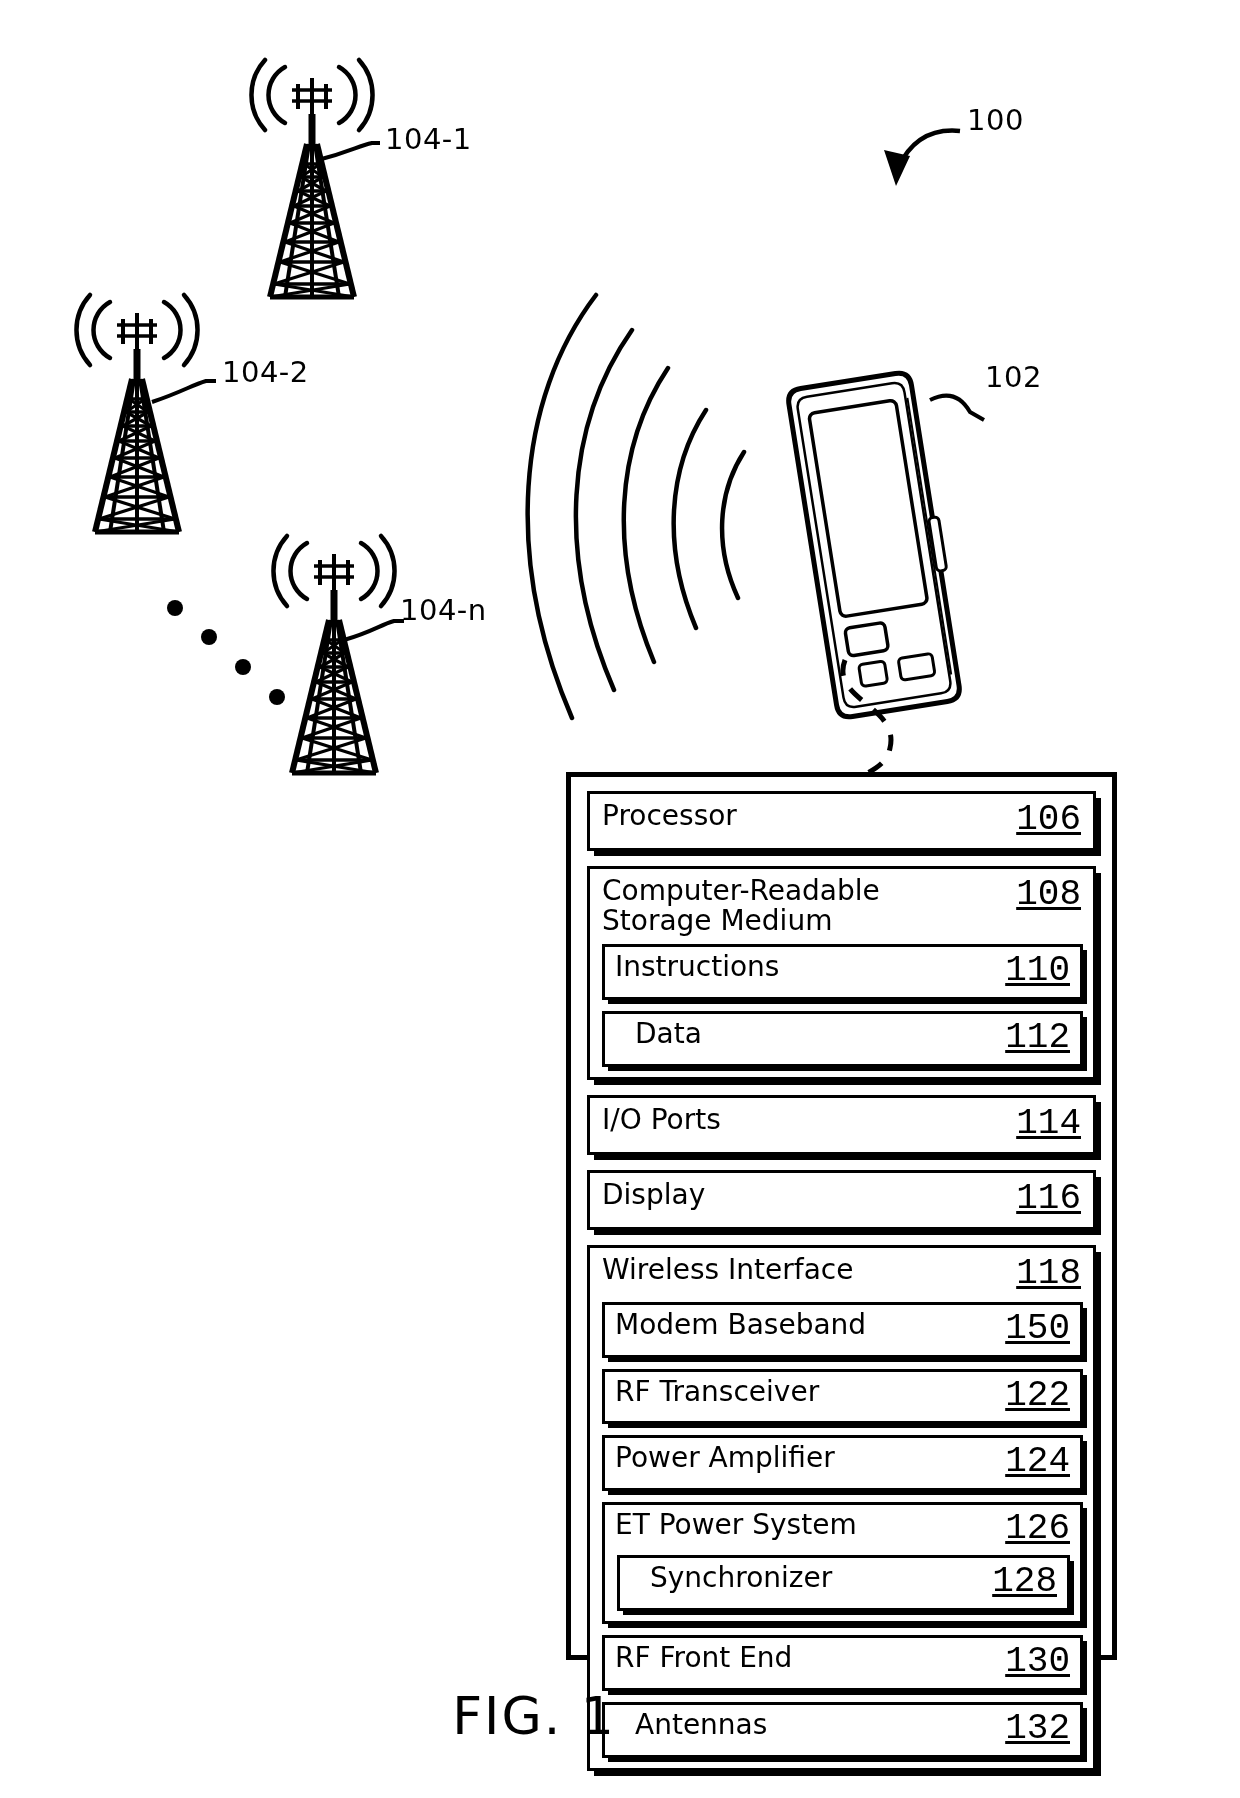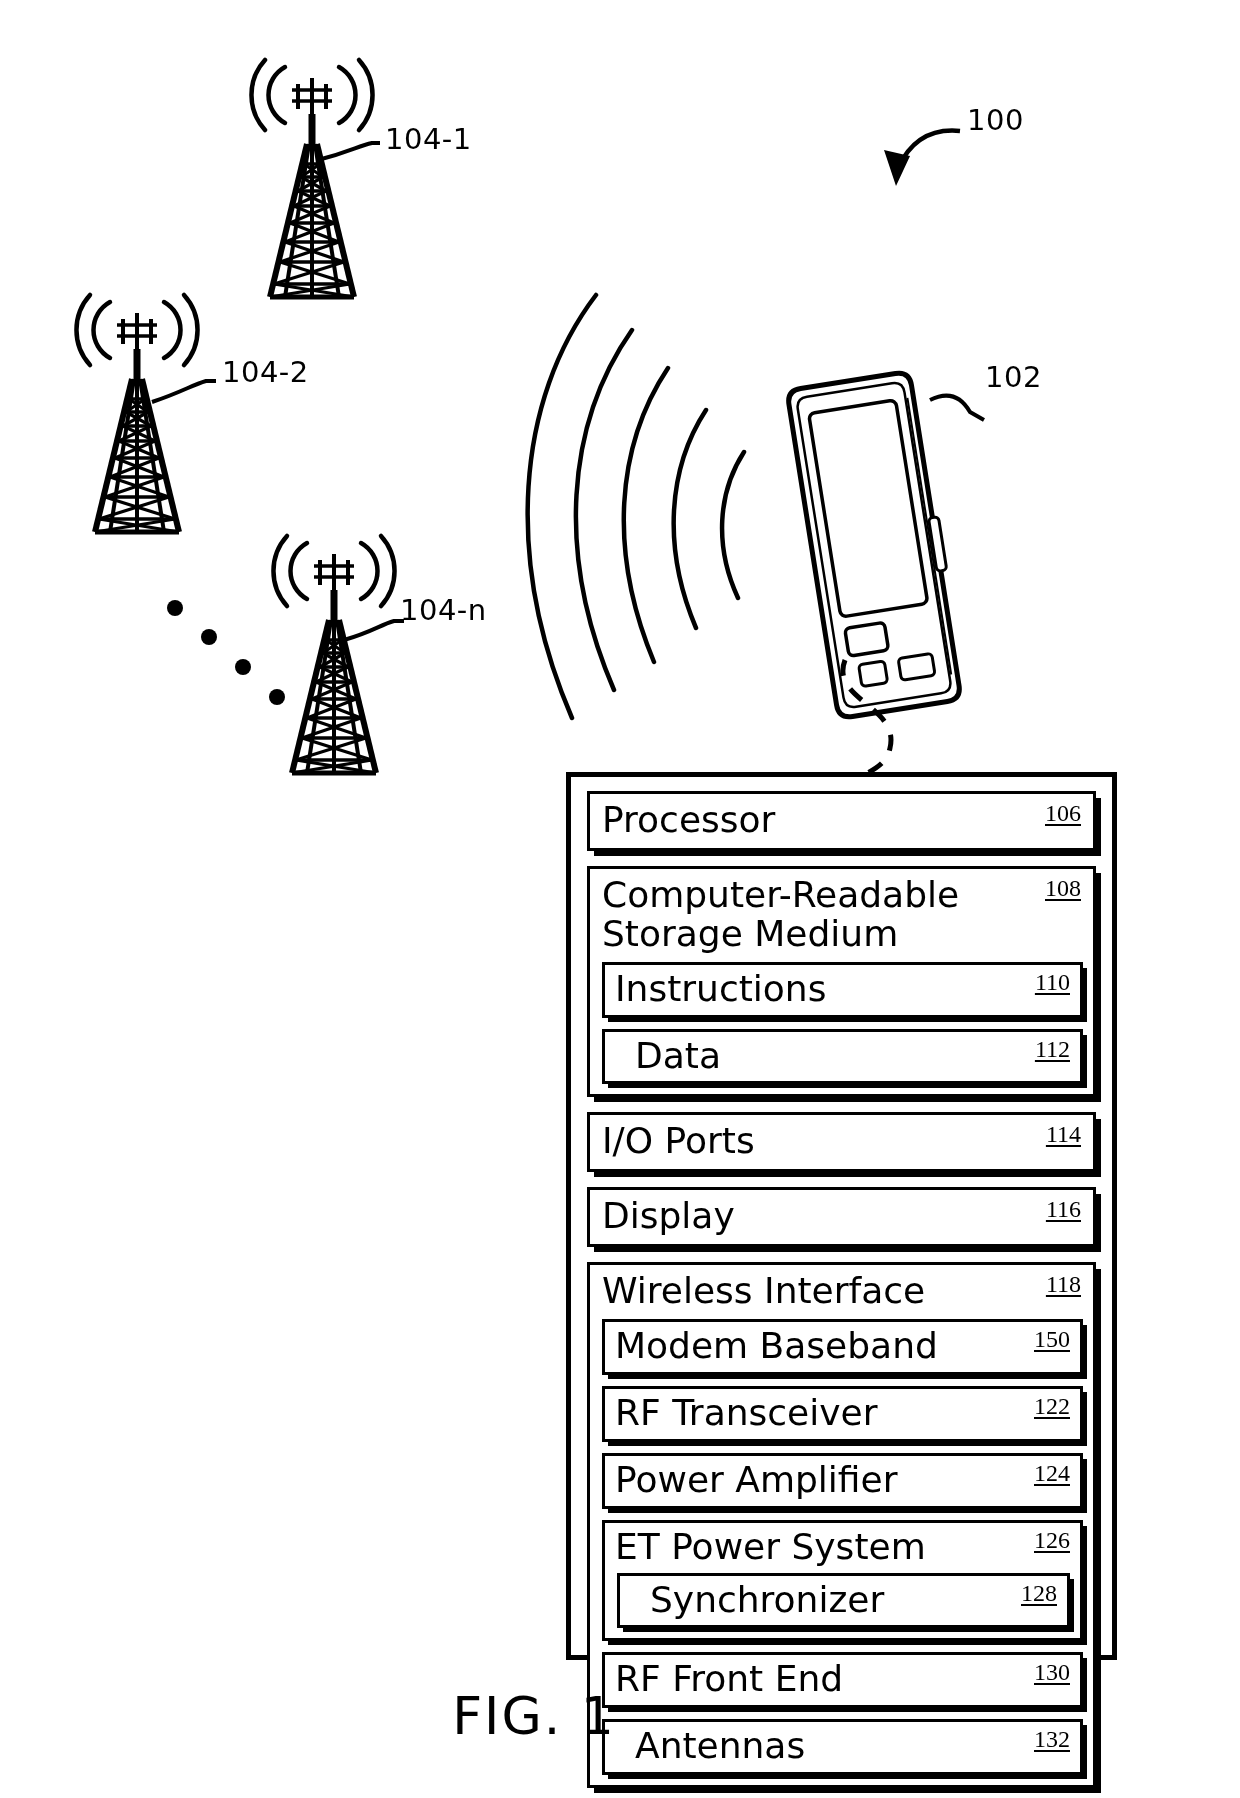--- a/index.html
+++ b/index.html
@@ -68,31 +68,31 @@
   .blk:last-child { margin-bottom: 0; }
 
   .blk-head {
     display: flex;
     align-items: flex-start;
     justify-content: space-between;
     padding: 7px 12px 8px 12px;
     gap: 10px;
   }
   .blk-label {
-    font-size: 36px;
+    font-size: 28px;
     line-height: 1.08;
     font-family: "DejaVu Sans", sans-serif;
     white-space: pre-line;
   }
   .blk-num {
-    font-size: 24px;
+    font-size: 36px;
     line-height: 1.08;
     text-decoration: underline;
     text-underline-offset: 3px;
-    font-family: Liberation Serif, serif;
+    font-family: Liberation Mono, monospace;
     flex: 0 0 auto;
     padding-left: 8px;
   }
   .blk-children {
     padding: 0 10px 10px 12px;
   }
   .blk-children .blk {
     margin-bottom: 11px;
     box-shadow: 5px 5px 0 -1px #000;
   }

